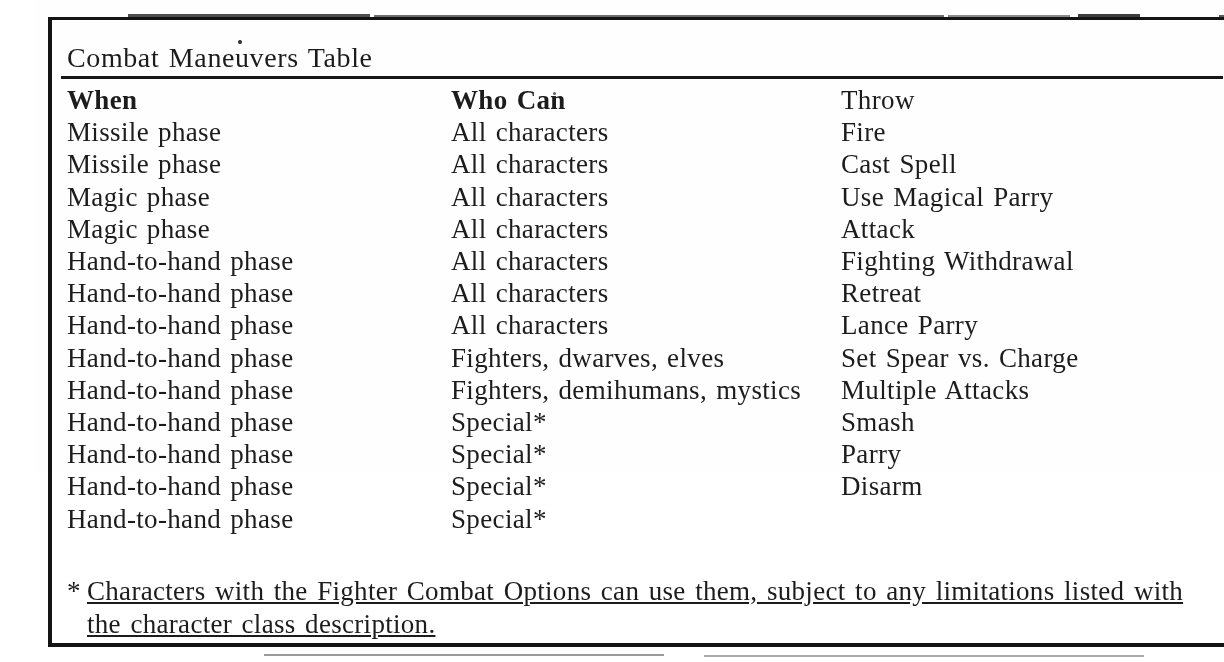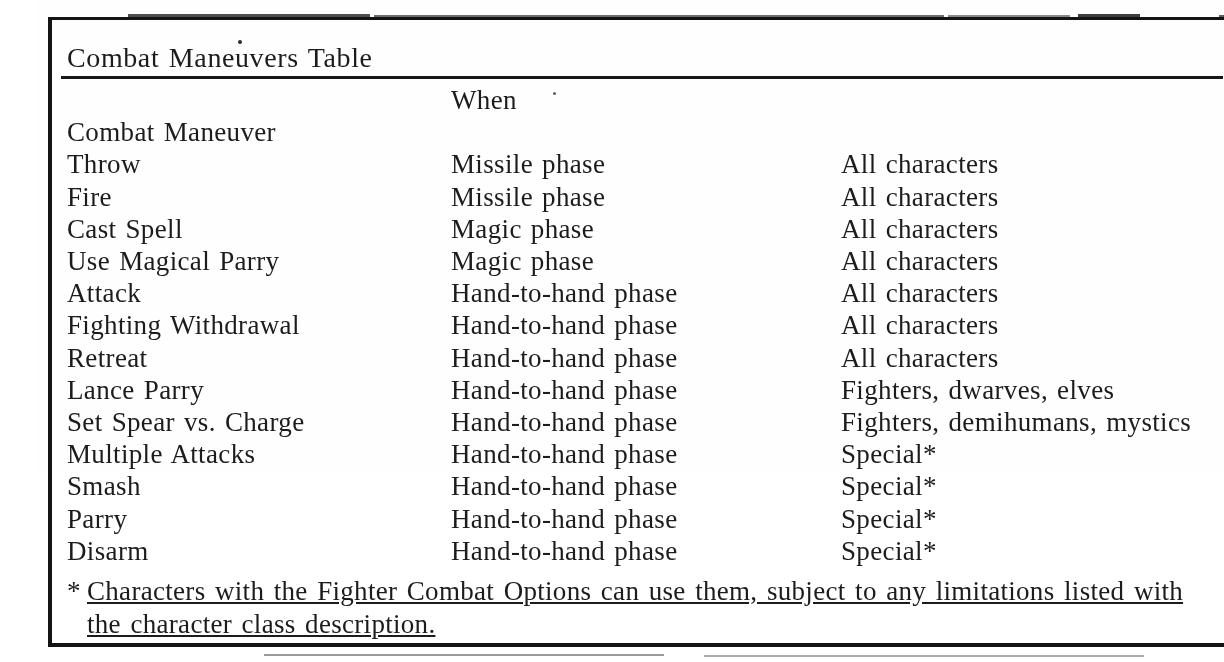--- a/index.html
+++ b/index.html
@@ -42,21 +42,21 @@
     position: absolute;
     left: 31px; top: 84px;
     display: grid;
     grid-template-columns: 384px 390px 391px;
     font-size: 27px;
     line-height: 32.2px;
     letter-spacing: 0.35px;
     word-spacing: 2px;
   }
   .cell { white-space: nowrap; }
-  .hline { height: 32.2px; }
+  .hline { height: 32.2px; font-weight: bold; }
   .trow { display: contents; }
   .footnote {
     position: absolute;
     left: 31px; top: 575px;
     width: 1170px;
     font-size: 27px;
     line-height: 33px;
     letter-spacing: 0.3px;
     word-spacing: 2.5px;
   }
@@ -90,27 +90,24 @@
   <div class="art art-d2"></div>
 
   <div class="frame"></div>
 
   <div class="title">Combat Maneuvers Table</div>
   <div class="title-rule"></div>
 
   <div class="grid">
 
     <div class="cell">
-      <div class="hline"></div>
-      <div class="hline">Combat Maneuver</div>
-    </div>
-    <div class="cell">
       <div class="hline">When</div>
     </div>
     <div class="cell">
+      <div class="hline">Who Can</div>
     </div>
 
     <div class="trow">
       <div class="cell">Throw</div>
       <div class="cell">Missile phase</div>
       <div class="cell">All characters</div>
     </div>
     <div class="trow">
       <div class="cell">Fire</div>
       <div class="cell">Missile phase</div>

